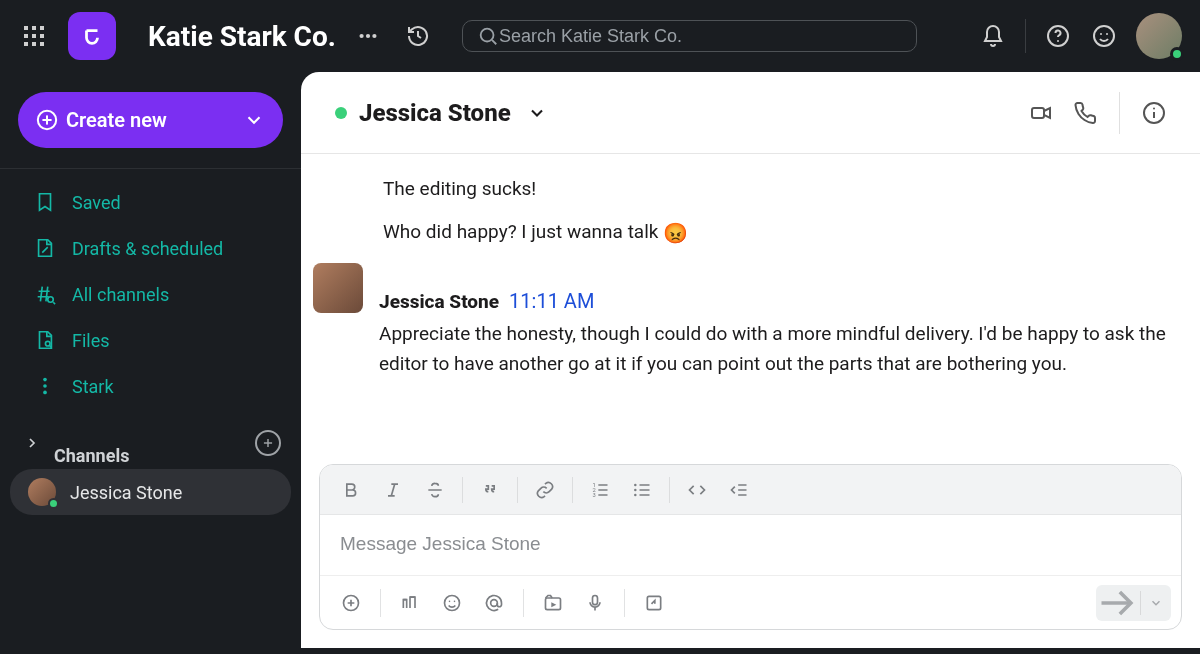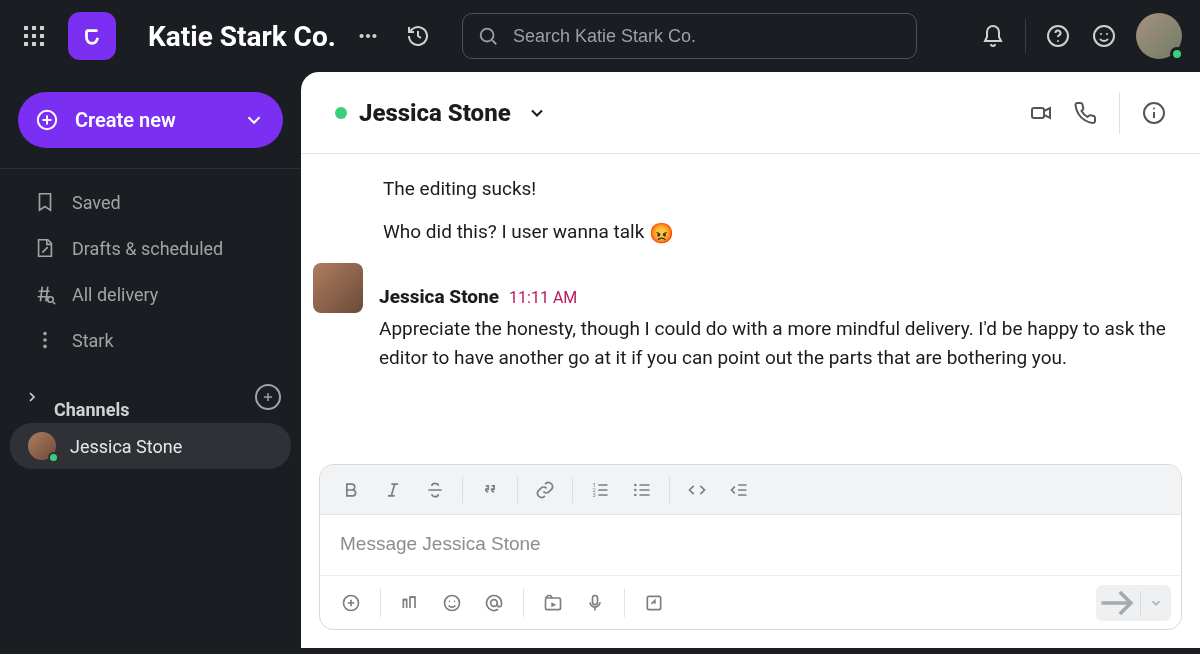--- a/index.html
+++ b/index.html
@@ -5,36 +5,36 @@
   * { box-sizing: border-box; margin: 0; padding: 0; }
   html, body { width: 1200px; height: 654px; overflow: hidden; font-family: -apple-system, BlinkMacSystemFont, "Segoe UI", Roboto, Helvetica, Arial, sans-serif; background:#1a1d21; color:#dcdcdc; }
   
   .topbar { height:72px; display:flex; align-items:center; padding:0 18px 0 14px; gap:10px; }
   .icon-btn { width:40px; height:40px; display:flex; align-items:center; justify-content:center; border-radius:6px; cursor:pointer; color:#d0d0d0; }
   .icon-btn svg { width:24px; height:24px; fill:none; stroke:currentColor; stroke-width:2; }
   .app-logo { width:48px; height:48px; background:#7b2ff2; border-radius:12px; display:flex; align-items:center; justify-content:center; margin-left:4px; margin-right:22px;}
   .app-logo svg { width:22px; height:22px; stroke:#fff; stroke-width:3; fill:none; }
   .workspace-name { color:#fff; font-size:28px; font-weight:700; margin-right:2px;}
   .dots-btn, .history-btn { width:40px; height:40px; display:flex; align-items:center; justify-content:center; color:#d0d0d0; cursor:pointer;}
-  .searchbar { flex:1; max-width:455px; height:46px; margin-left:14px; border:1px solid #4e5256; border-radius:10px; display:flex; align-items:center; padding:0 14px; color:#9aa0a6; gap:14px; background:#1a1d21;}
+  .searchbar { flex:1; max-width:455px; height:32px; margin-left:14px; border:1px solid #4e5256; border-radius:10px; display:flex; align-items:center; padding:0 14px; color:#9aa0a6; background:#1a1d21;}
   .searchbar input { flex:1; background:transparent; border:none; outline:none; color:#d0d0d0; font-size:18px; }
   .searchbar input::placeholder { color:#9aa0a6; }
   .top-right { margin-left:auto; display:flex; align-items:center; gap:6px; }
   .divider-v { width:1px; height:34px; background:#3a3d41; margin:0 6px;}
   .avatar-top { width:46px; height:46px; border-radius:50%; background:linear-gradient(135deg,#a9907e,#6d7d65); position:relative; margin-left:6px;}
   .avatar-top .presence { position:absolute; right:-2px; bottom:-2px; width:14px; height:14px; background:#3ad07a; border:3px solid #1a1d21; border-radius:50%; }
 
   
   .body { display:flex; height:calc(654px - 72px); }
   .sidebar { width:301px; background:#1a1d21; display:flex; flex-direction:column; padding-top:20px; }
-  .create-btn { margin:0 18px 20px; height:56px; background:#7b2ff2; border-radius:28px; display:flex; align-items:center; padding:0 18px; color:#fff; gap:17px; cursor:pointer;}
+  .create-btn { margin:0 18px 20px; height:56px; background:#7b2ff2; border-radius:28px; display:flex; align-items:center; padding:0 18px; color:#fff; gap:8px; cursor:pointer;}
   .create-btn .label { font-size:20px; font-weight:600; flex:1;}
   .create-btn svg { width:22px; height:22px; stroke:#fff; stroke-width:2.2; fill:none; }
   .side-sep { height:1px; background:#2c2f33; margin-bottom:10px;}
-  .nav-item { height:42px; display:flex; align-items:center; padding:0 18px 0 26px; gap:16px; color:#a3a3a3; font-size:18px; cursor:pointer; border-radius:8px; margin:2px 8px;}
+  .nav-item { height:42px; display:flex; align-items:center; padding:0 18px 0 26px; gap:16px; color:#14b8a6; font-size:18px; cursor:pointer; border-radius:8px; margin:2px 8px;}
   .nav-item svg { width:22px; height:22px; stroke:currentColor; stroke-width:1.8; fill:none;}
   .nav-item span { white-space:nowrap; overflow:hidden; text-overflow:ellipsis; }
   .section-head { height:40px; display:flex; align-items:center; padding:0 20px 0 24px; gap:14px; color:#cfd2d5; margin-top:14px; cursor:pointer;}
   .section-head .title { font-size:18px; font-weight:700; flex:1;margin-top:24px;}
   .section-head.dim .title { font-weight:500; color:#b8bcc0;}
   .round-add { width:26px; height:26px; border:2px solid #9fa3a7; border-radius:50%; display:flex; align-items:center; justify-content:center; color:#9fa3a7;}
   .round-add svg { width:14px; height:14px; stroke:currentColor; stroke-width:2.5; }
   .dm-item { height:46px; display:flex; align-items:center; gap:14px; padding:0 18px; margin:6px 10px 0; border-radius:22px; background:#2f3136; color:#e6e7e8; cursor:pointer;}
   .dm-avatar { width:28px; height:28px; border-radius:50%; background:linear-gradient(135deg,#b07d5f,#6b4a39); position:relative;}
   .dm-avatar .presence { position:absolute; right:-3px; bottom:-3px; width:11px; height:11px; background:#3ad07a; border:2px solid #2f3136; border-radius:50%;}
@@ -49,21 +49,21 @@
   .chat-actions { margin-left:auto; display:flex; align-items:center; gap:4px; color:#555;}
   .chat-actions .icon-btn { color:#555; }
   .chat-divider { width:1px; height:42px; background:#e0e0e0; margin:0 10px;}
 
   .messages { flex:1; overflow:hidden; padding:20px 28px 0 12px; font-size:19px; line-height:1.55; color:#1d1c1d;}
   .msg-cont { padding-left:70px; margin-bottom:14px;}
   .msg-row { display:flex; gap:16px; margin-top:10px;}
   .msg-avatar { width:50px; height:50px; border-radius:8px; background:linear-gradient(135deg,#b07d5f,#6b4a39); flex-shrink:0;}
   .msg-head { display:flex; align-items:baseline; gap:10px;}
   .msg-author { font-weight:800; font-size:19px;}
-  .msg-time { color:#be185d; font-size:16px;margin-top:23px;}
+  .msg-time { color:#1d4ed8; font-size:20px;margin-top:23px;}
   .msg-body { margin-top:2px;}
   .emoji { font-size:20px; vertical-align:-2px;}
 
   
   .composer-wrap { padding:0 18px 18px;}
   .composer { border:1px solid #d6d8da; border-radius:14px; background:#fff; overflow:hidden;}
   .toolbar { height:50px; background:#f2f3f4; border-bottom:1px solid #e5e6e7; display:flex; align-items:center; padding:0 10px; color:#7b7e82;}
   .tb-btn { width:42px; height:38px; display:flex; align-items:center; justify-content:center; cursor:pointer; border-radius:6px; color:#7b7e82;}
   .tb-btn svg { width:20px; height:20px; stroke:currentColor; stroke-width:2; fill:none;}
   .tb-sep { width:1px; height:26px; background:#dcddde; margin:0 6px;}
@@ -185,21 +185,30 @@
           <path d="M9 17l6-6"></path>
         </svg>
       <span>Drafts &amp; scheduled</span>
     </div>
     <div class="nav-item">
       <svg viewBox="0 0 24 24">
           <path d="M5 9h12M4 15h12M9 4l-2 16M15 4l-2 16"></path>
           <circle cx="18" cy="18" r="3"></circle>
           <line x1="21" y1="21" x2="23" y2="23"></line>
         </svg>
-      <span>All delivery</span>
+      <span>All channels</span>
+    </div>
+    <div class="nav-item">
+      <svg viewBox="0 0 24 24">
+          <path d="M6 3h9l4 4v14H6z"></path>
+          <path d="M14 3v5h5"></path>
+          <circle cx="15" cy="16" r="2.5"></circle>
+          <line x1="17" y1="18" x2="19" y2="20"></line>
+        </svg>
+      <span>Files</span>
     </div>
     <div class="nav-item">
       <svg viewBox="0 0 24 24">
           <g fill="currentColor" stroke="none">
             <circle cx="12" cy="5" r="2"></circle>
             <circle cx="12" cy="12" r="2"></circle>
             <circle cx="12" cy="19" r="2"></circle>
           </g>
         </svg>
       <span>Stark</span>
@@ -255,21 +264,21 @@
             </svg>
         </div>
       </div>
     </div>
 
     <div class="messages">
       <div class="msg-cont">
         <div>The editing sucks!</div>
       </div>
       <div class="msg-cont">
-        <span>Who did this? I user wanna talk</span>
+        <span>Who did happy? I just wanna talk</span>
         <span class="emoji">😡</span>
       </div>
       <div class="msg-row">
         <div class="msg-avatar"></div>
         <div style="flex:1">
           <div class="msg-head">
             <div class="msg-author">Jessica Stone</div>
             <div class="msg-time">11:11 AM</div>
           </div>
           <div class="msg-body">Appreciate the honesty, though I could do with a more mindful delivery. I'd be happy to ask the editor to have another go at it if you can point out the parts that are bothering you.</div>

